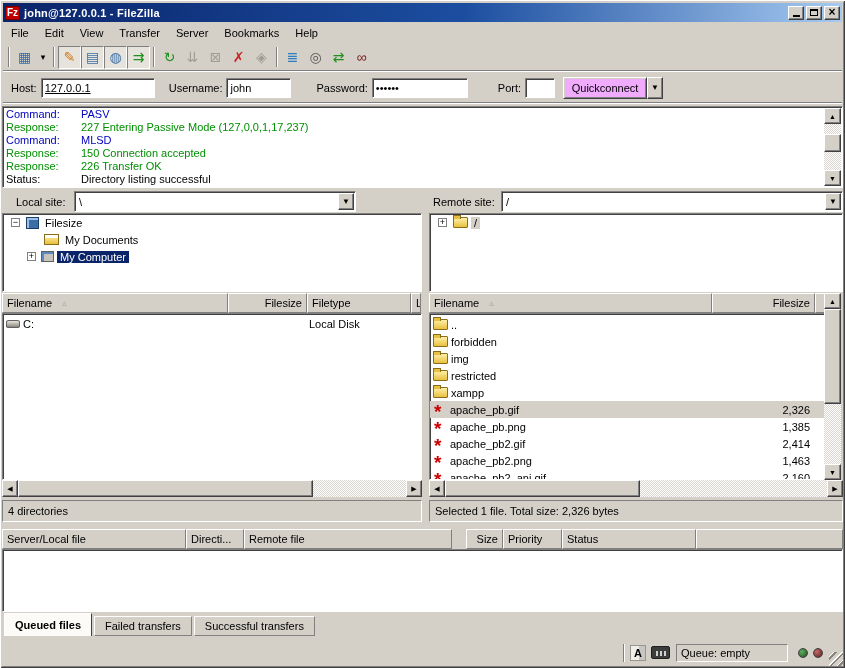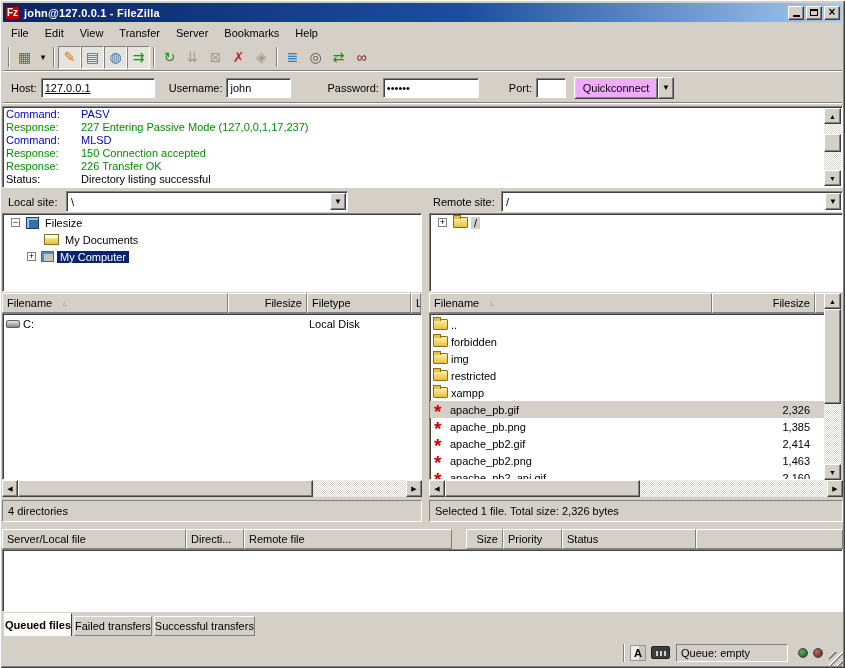--- a/index.html
+++ b/index.html
@@ -109,21 +109,21 @@
   .frow { position:absolute; left:0; right:0; height:17px; display:flex; align-items:center; white-space:nowrap; padding-left:3px; }
   .fname { margin-left:3px; }
   .fsize { position:absolute; text-align:right; }
   .statusbar-pane { position:absolute; height:22px; display:flex; align-items:center; padding-left:5px;
            border:1px solid; border-color:#808080 #fff #fff #808080; }
 
   
   .queue-body { position:absolute; background:#fff; }
   .tabs { position:absolute; display:flex; align-items:flex-end; }
   .tab { height:20px; background:#d4d0c8; border:1px solid; border-color:#fff #808080 #808080 #fff;
-         display:flex; align-items:center; padding:0 0; margin-right:2px; }
+         display:flex; align-items:center; padding:0 10px; margin-right:2px; }
   .tab.active { height:23px; background:#fcfbf8; font-weight:bold; border-bottom:none; border-color:#fff #404040 transparent #fff; }
 
   
   .bottombar { position:absolute; left:2px; right:2px; top:639px; height:27px; display:flex; align-items:center; }
   .vdiv { width:2px; height:18px; border-left:1px solid #808080; border-right:1px solid #fff; }
   .dtype-icon { width:16px; height:16px; background:#f0eee8; border:1px solid #9a968e; font-size:11px; font-weight:bold;
                 display:flex; align-items:center; justify-content:center;
                 background-image:linear-gradient(90deg, transparent 55%, rgba(150,150,150,.45) 55%);  }
   .speed-icon { width:19px; height:13px; background:#3c3c3c; border:1px solid #202020; border-radius:2px;
                 background-image:repeating-linear-gradient(90deg, #3c3c3c 0 2px, #cfcfcf 2px 4px); background-size:14px 5px;
@@ -217,21 +217,21 @@
     <div class="tbtn">
         <span class="ic-maroon">∞</span>
       </div>
   </div>
 
   <div class="qcbar">
     <span class="qlabel">Host:</span>
     <input class="field" style="width: 114px; text-decoration: underline;" value="127.0.0.1">
     <span class="qlabel" style="margin-left:14px">Username:</span>
     <input class="field" style="width: 65px;" value="john">
-    <span class="qlabel" style="margin-left:36px">Password:</span>
+    <span class="qlabel" style="margin-left:25px">Password:</span>
     <input class="field" style="width: 96px;" value="••••••">
     <span class="qlabel" style="margin-left:30px">Port:</span>
     <input class="field" style="width: 30px;" value="">
     <button class="qcbtn">Quickconnect</button>
     <div class="qcdrop">
         <span style="font-size:8px">▼</span>
       </div>
   </div>
 
   <div class="log sunken2">
@@ -244,21 +244,21 @@
       <div class="log-line c-status"><span class="log-label">Status:</span><span>Directory listing successful</span></div>
     </div>
     <div class="vscroll" style="right:1px; top:1px; bottom:1px;">
       <div class="sb-track" style="position:absolute; inset:0;"></div>
       <div class="sb-btn" style="top:0; left:0; width:17px; height:16px;">▲</div>
       <div class="sb-thumb" style="left:0; width:17px; bottom:34px; height:18px;"></div>
       <div class="sb-btn" style="bottom:0; left:0; width:17px; height:16px;">▼</div>
     </div>
   </div>
 
-  <div class="site-row" style="left:4px; top:191px; width:344px;">
+  <div class="site-row" style="left:12px; top:191px; width:344px;">
     <span style="margin-left:4px">Local site:</span>
     <div class="combo" style="position:absolute; left:62px; right:0;">
       <span>\</span>
       <div class="arrowbtn">▼</div>
     </div>
   </div>
 
   <div class="site-row" style="left:429px; top:191px; width:414px;">
     <span style="margin-left:4px">Remote site:</span>
     <div class="combo" style="position:absolute; left:72px; right:0;">

